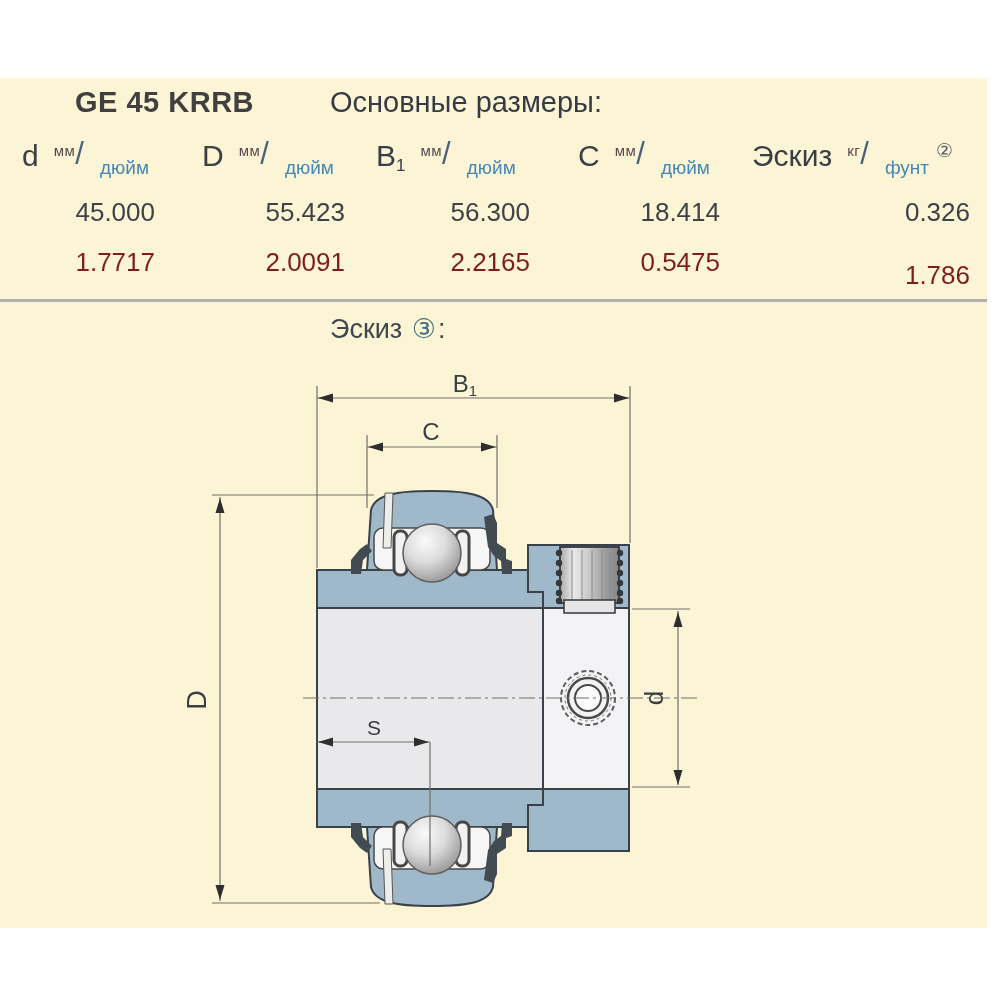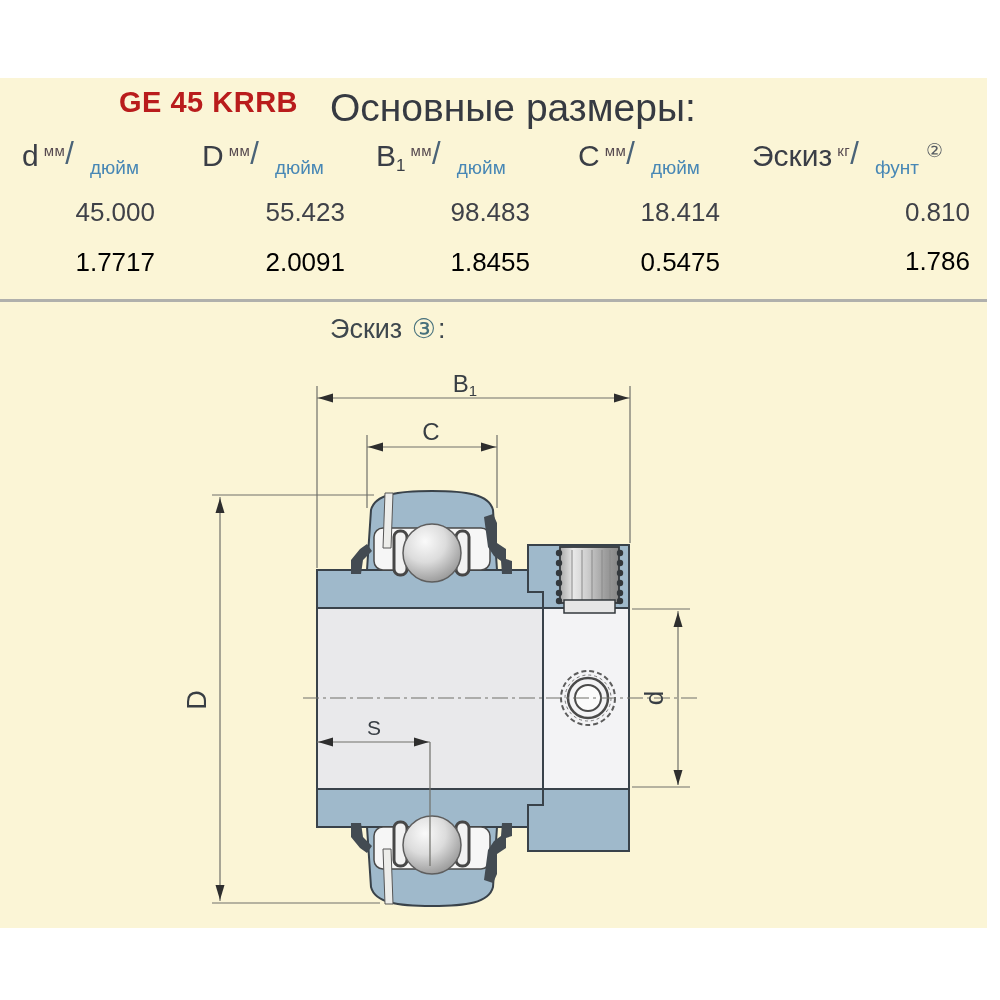--- a/index.html
+++ b/index.html
@@ -6,32 +6,32 @@
   body{
     width:1000px;height:1000px;position:relative;background:#ffffff;
     font-family:"Liberation Sans", sans-serif;overflow:hidden;
   }
   #panel{
     position:absolute;left:0;top:78px;width:987px;height:850px;
     background:#FBF5D6;
   }
   .abs{position:absolute;}
   
-  #model{left:75px;top:86px;font-size:29px;font-weight:bold;color:#b91c1c;letter-spacing:0.5px;margin-left:44px;}
-  #section-title{left:330px;top:86px;font-size:39px;color:#363A42;}
+  #model{left:75px;top:86px;font-size:29px;font-weight:bold;color:#404040;letter-spacing:0.5px;}
+  #section-title{left:330px;top:86px;font-size:29px;color:#363A42;}
   .hcell{top:138px;white-space:nowrap;}
   .sym{font-size:30px;color:#3A3E46;}
   .sub{font-size:17px;color:#3A3E46;position:relative;top:5px;}
-  .utop{font-size:15px;color:#564A50;position:relative;top:-10px;margin-left:5px;letter-spacing:0.5px;}
+  .utop{font-size:15px;color:#564A50;position:relative;top:-10px;margin-left:15px;letter-spacing:0.5px;}
   .slash{font-size:31px;color:#4A6378;position:relative;top:-2px;}
   .ubot{font-size:19px;color:#4787B5;position:relative;top:8px;margin-left:16px;}
   .note{font-size:19px;color:#565C62;position:relative;top:-9px;margin-left:7px;}
   .vcell{width:150px;text-align:right;font-size:26px;white-space:nowrap;}
   .r-mm{color:#3F4148;}
-  .r-inch{color:#000000;}
+  .r-inch{color:#7f1d1d;}
   #separator{left:0;top:299px;width:987px;height:3px;background:#B0B0AC;}
   #sketch-title{left:330px;top:313px;width:300px;text-align:left;font-size:27px;color:#3E474D;}
   #sketch-title .tn{color:#46707C;padding:0 2px;}
   svg text{font-family:"Liberation Sans", sans-serif;fill:#383E44;}
 </style>
 </head>
 <body>
 
 <div id="panel"></div>
 
@@ -49,29 +49,29 @@
 </div>
 <div class="abs hcell" style="left:578px">
   <span class="sym">C</span><span class="sub"></span><span class="utop">мм</span><span class="slash">/</span><span class="ubot">дюйм</span>
 </div>
 <div class="abs hcell" style="left:752px">
   <span class="sym">Эскиз</span><span class="sub"></span><span class="utop">кг</span><span class="slash">/</span><span class="ubot">фунт</span><span class="note">②</span>
 </div>
 
 <div class="abs vcell r-mm" style="left:5px;top:197px">45.000</div>
 <div class="abs vcell r-mm" style="left:195px;top:197px">55.423</div>
-<div class="abs vcell r-mm" style="left:380px;top:197px">98.483</div>
+<div class="abs vcell r-mm" style="left:380px;top:197px">56.300</div>
 <div class="abs vcell r-mm" style="left:570px;top:197px">18.414</div>
-<div class="abs vcell r-mm" style="left:820px;top:197px">0.810</div>
+<div class="abs vcell r-mm" style="left:820px;top:197px">0.326</div>
 
 <div class="abs vcell r-inch" style="left:5px;top:247px">1.7717</div>
 <div class="abs vcell r-inch" style="left:195px;top:247px">2.0091</div>
-<div class="abs vcell r-inch" style="left:380px;top:247px">1.8455</div>
+<div class="abs vcell r-inch" style="left:380px;top:247px">2.2165</div>
 <div class="abs vcell r-inch" style="left:570px;top:247px">0.5475</div>
-<div class="abs vcell r-inch" style="left:820px;top:246px">1.786</div>
+<div class="abs vcell r-inch" style="left:820px;top:260px">1.786</div>
 
 <div id="separator" class="abs"></div>
 
 <div id="sketch-title" class="abs"><span>Эскиз</span> <span class="tn">③</span><span>:</span></div>
 
 <svg class="abs" style="left:0;top:300px" width="987" height="628" viewBox="0 300 987 628">
   <defs>
     <radialGradient id="ballGrad" cx="0.38" cy="0.3" r="0.8">
       <stop offset="0" stop-color="#FAFAFA"></stop>
       <stop offset="0.45" stop-color="#DCDCDC"></stop>

